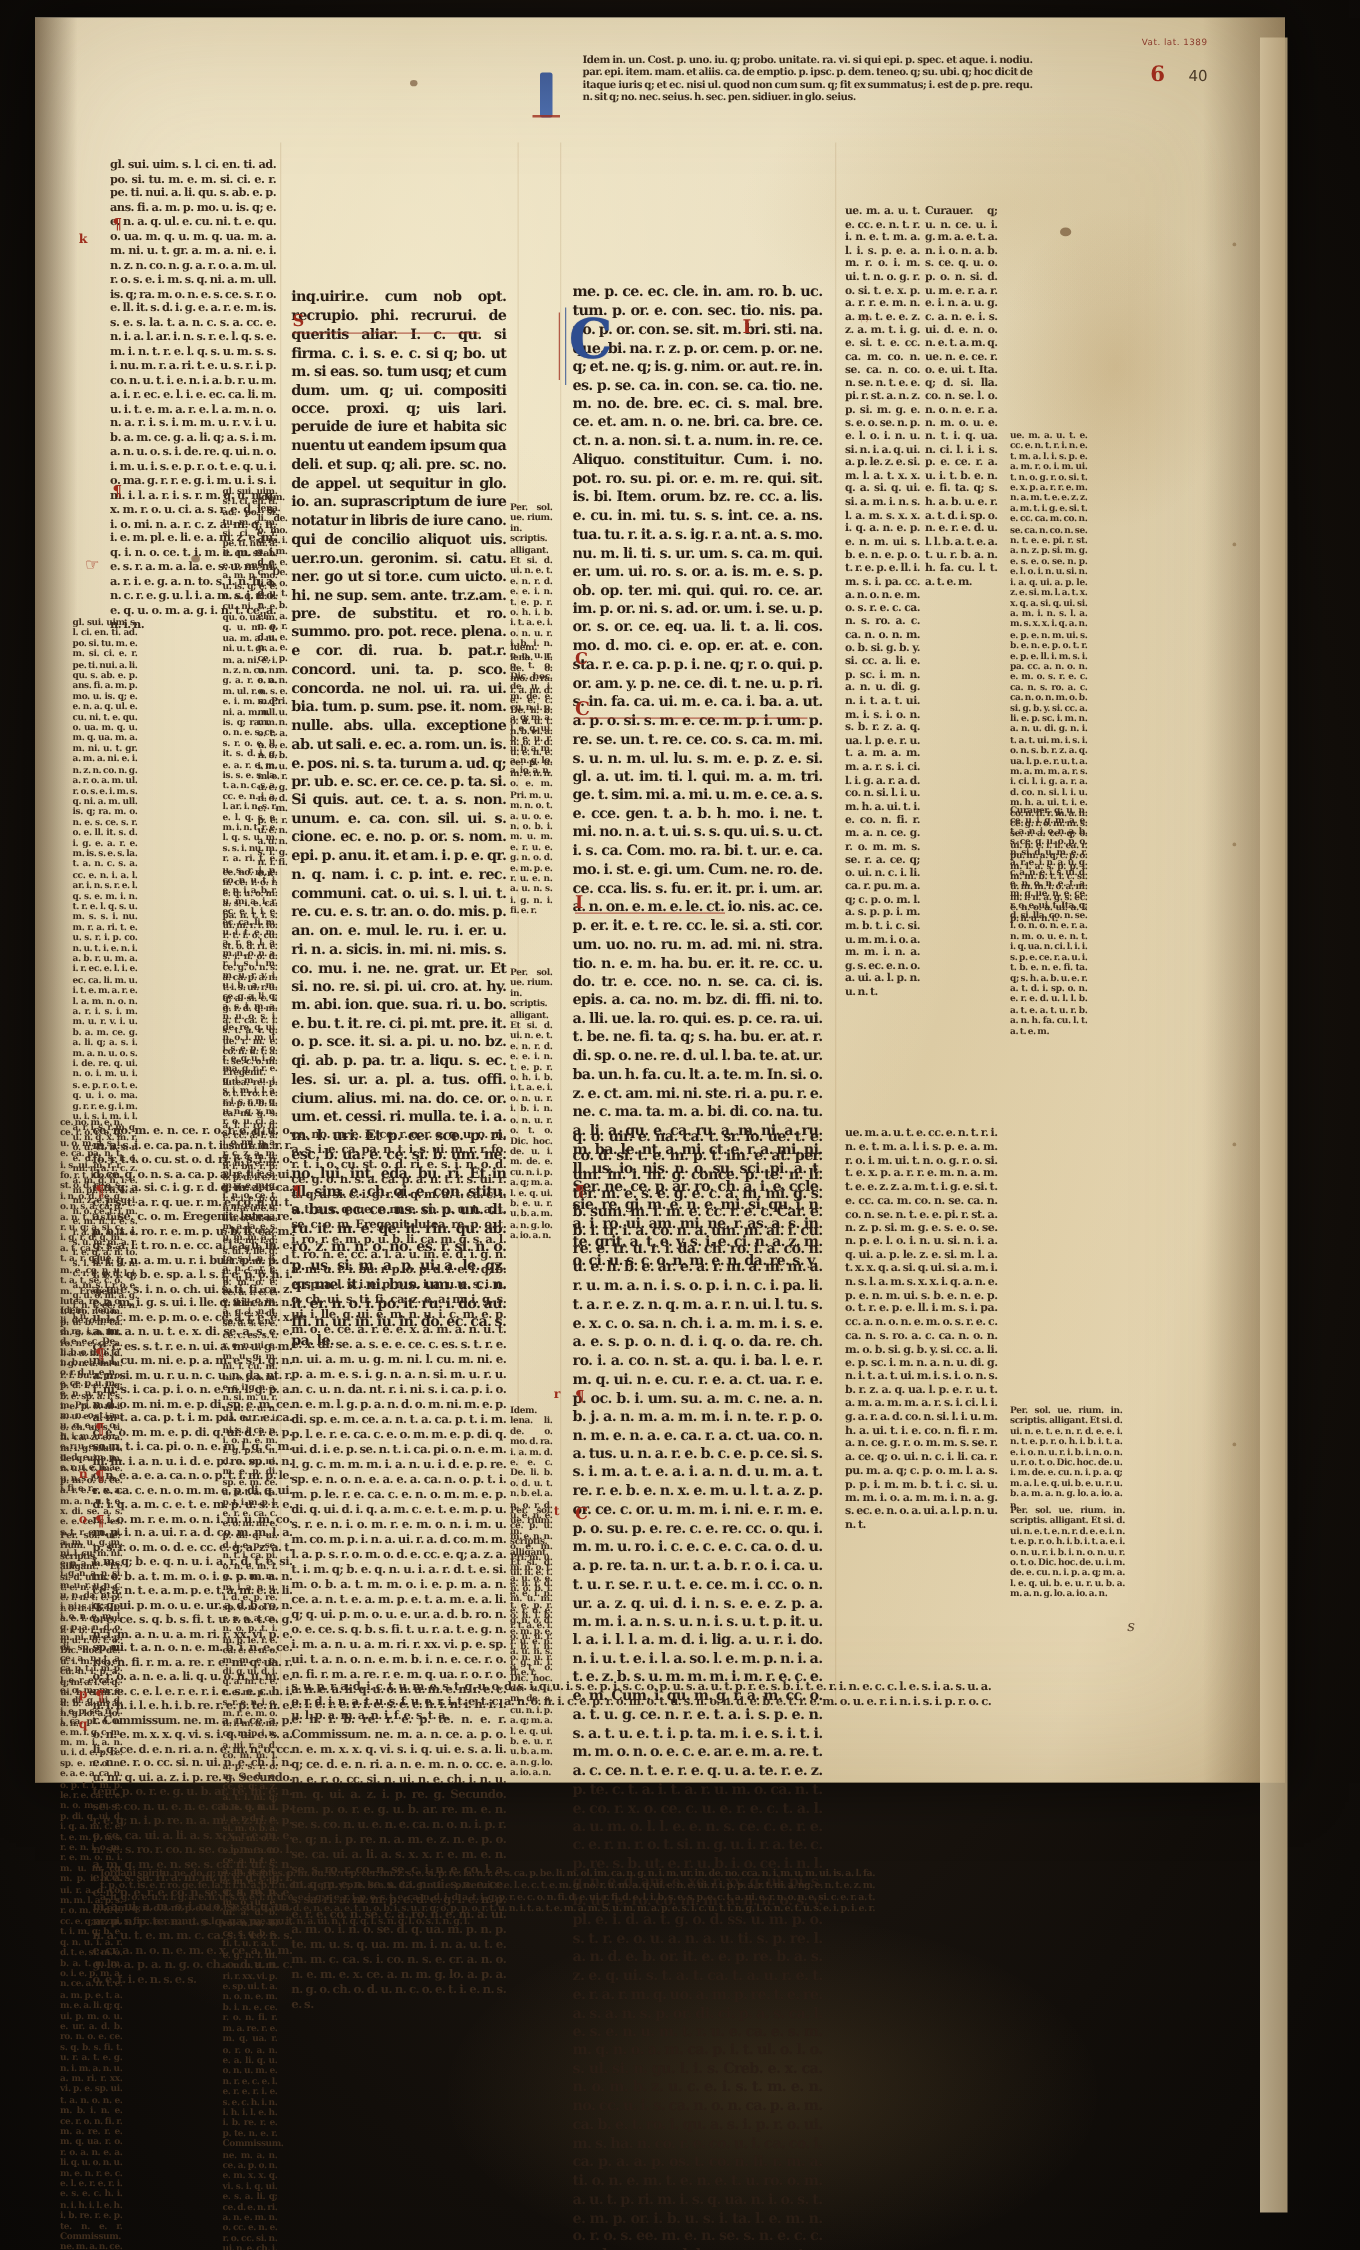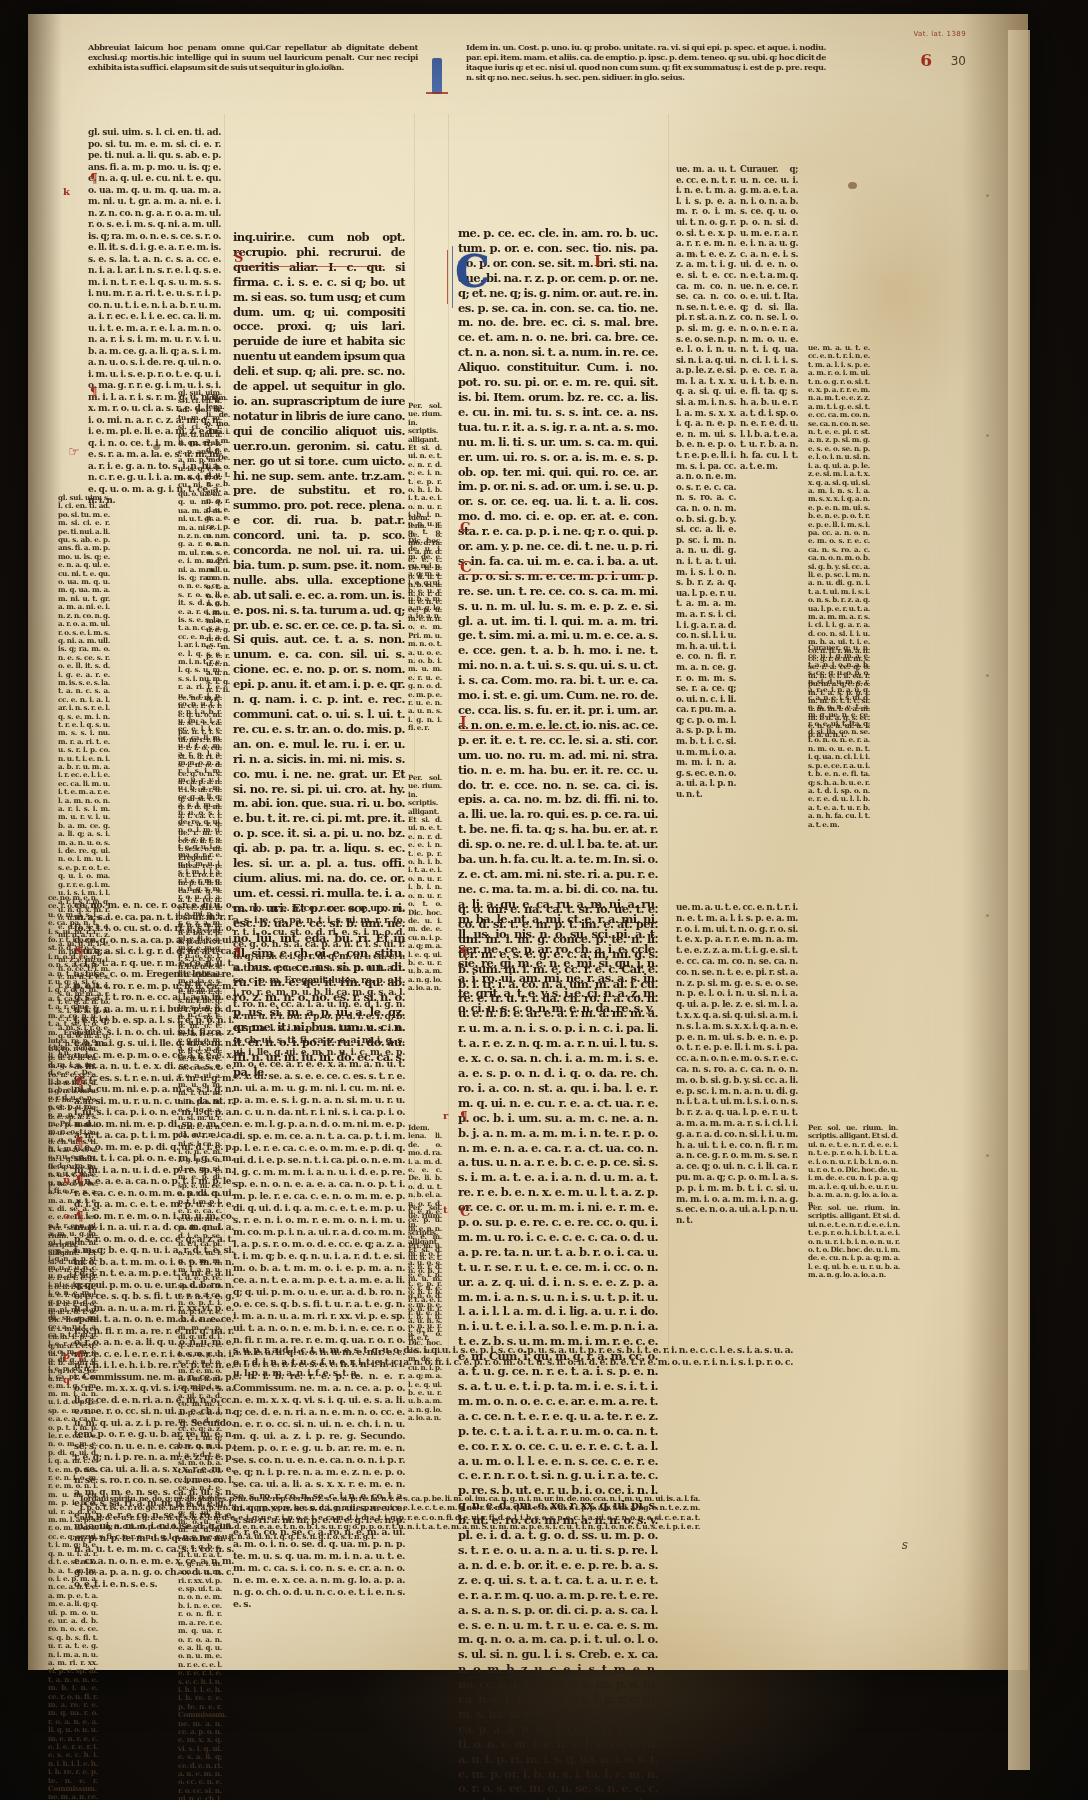--- a/index.html
+++ b/index.html
@@ -31,21 +31,21 @@
     background:
       radial-gradient(ellipse at 50% 45%, #2a2118 0%, #120e0a 70%, #0a0806 100%);
   }
 
   
   .leaf {
     position: absolute;
     left: 28px;
     top: 14px;
     width: 1000px;
-    height: 1656px;
+    height: 1412px;
     background:
       radial-gradient(ellipse at 30% 18%, rgba(255,248,220,0.55) 0%, rgba(255,248,220,0) 55%),
       radial-gradient(ellipse at 78% 72%, rgba(226,205,160,0.45) 0%, rgba(226,205,160,0) 60%),
       linear-gradient(105deg, #e8dcc0 0%, #ded0ae 22%, #e6dabc 45%, #d9caa6 68%, #e4d7b8 86%, #cdbb96 100%);
     box-shadow:
       0 0 42px rgba(0,0,0,0.65),
       inset 0 0 120px rgba(150,120,70,0.30);
   }
 
   
@@ -297,27 +297,26 @@
     <div class="next-leaf"></div>
 
     <div class="prick" style="left:958px; top:180px;"></div>
     <div class="prick" style="left:958px; top:420px;"></div>
     <div class="prick" style="left:958px; top:660px;"></div>
     <div class="prick" style="left:958px; top:900px;"></div>
     <div class="prick" style="left:958px; top:1140px;"></div>
 
     <div class="shelfmark">Vat. lat. 1389</div>
     <div class="folio-num">6</div>
-    <div class="folio-num-mod">30</div>
+    <div class="folio-num-mod">40</div>
     <div class="catchword">s</div>
 
     <div class="top-flourish"></div>
     <div class="top-flourish-tail"></div>
 
-    <div class="txt gloss g-top-left">Abbreuiat laicum hoc penam omne qui.Car repellatur ab dignitate debent exclusi.q; mortis.hic intellige qui in suum uel lauricum penalt. Cur nec recipi exhibita ista suffici. elapsum sit de suis ut sequitur in glo.io.an.</div>
     <div class="txt gloss g-top-right">Idem in. un. Cost. p. uno. iu. q; probo. unitate. ra. vi. si qui epi. p. spec. et aque. i. nodiu. par. epi. item. mam. et aliis. ca. de emptio. p. ipsc. p. dem. teneo. q; su. ubi. q; hoc dicit de itaque iuris q; et ec. nisi ul. quod non cum sum. q; fit ex summatus; i. est de p. pre. requ. n. sit q; no. nec. seius. h. sec. pen. sidiuer. in glo. seius.</div>
 
     <div class="txt gloss g-far-left">gl. sui. uim. s. l. ci. en. ti. ad. po. si. tu. m. e. m. si. ci. e. r. pe. ti. nui. a. li. qu. s. ab. e. p. ans. fi. a. m. p. mo. u. is. q; e. e. n. a. q. ul. e. cu. ni. t. e. qu. o. ua. m. q. u. m. q. ua. m. a. m. ni. u. t. gr. a. m. a. ni. e. i. n. z. n. co. n. g. a. r. o. a. m. ul. r. o. s. e. i. m. s. q. ni. a. m. ull. is. q; ra. m. o. n. e. s. ce. s. r. o. e. ll. it. s. d. i. g. e. a. r. e. m. is. s. e. s. la. t. a. n. c. s. a. cc. e. n. i. a. l. ar. i. n. s. r. e. l. q. s. e. m. i. n. t. r. e. l. q. s. u. m. s. s. i. nu. m. r. a. ri. t. e. u. s. r. i. p. co. n. u. t. i. e. n. i. a. b. r. u. m. a. i. r. ec. e. l. i. e. ec. ca. li. m. u. i. t. e. m. a. r. e. l. a. m. n. o. n. a. r. i. s. i. m. m. u. r. v. i. u. b. a. m. ce. g. a. li. q; a. s. i. m. a. n. u. o. s. i. de. re. q. ui. n. o. i. m. u. i. s. e. p. r. o. t. e. q. u. i. o. ma. g. r. r. e. g. i. m. u. i. s. i. m. i. l. a. r. i. s. r. m. q. u. n. q. x. m. r. o. u. ci. a. s. r. e. d. i. s. i. o. mi. n. a. r. c. z. a. m. q. n. i. e. m. pl. e. li. e. a. m. z. e. m. q. i. n. o. ce. t. i. m. e. m. n. i. e. s. r. a. m. a. la. e. s. u. m. m. a. r. i. e. g. a. n. to. s. i. n. h. a. n. c. r. e. g. u. l. i. a. m. s. i. r. o. e. q. u. o. m. a. g. i. n. t. ce. a. n. i. n.</div>
     <div class="txt gloss g-far-left2">ce. no. m. e. n. ce. r. o. r. e. q. u. o. m. a. s. i. e. ca. pa. n. t. i. s. ui. m. r. r. fo. r. t. i. o. cu. st. o. d. ri. e. s. i. n. o. d. ce. g. o. n. s. a. ca. p. a. n. t. i. s. ui. r. u. q; a. si. c. i. g. r. d. q. m. a. t. ca. c. i. s. t. a. r. q. ue. r. m. e. co. n. u. t. a. t. se. c. o. m. Eregenit. lutea. re. p. o. t. i. ro. r. e. m. p. u. b. li. ca. m. g. s. a. l. t. ro. n. e. cc. a. l. a. u. in. e. d. i. g. n. a. m. u. r. i. bu. r. p. o. p. d. i. e. i. q; b. e. sp. a. l. s. i. e. p. o. n. i. a. u. e. s. i. n. o. ch. ui. s. ti. fi. ca. z. e. a. m. i. g. s. ui. i. lle. q. ui. e. m. n. u. i. c. m. e. p. m. o. e. ce. a. r. e. e. x. a. m. a. n. u. t. e. x. di. se. a. s. e. e. ce. c. es. s. t. r. e. n. ui. a. m. u. g. m. ni. l. cu. m. ni. e. p. a. m. e. s. i. g. n. a. n. si. m. u. r. u. n. c. u. n. da. nt. r. i. ni. s. i. ca. p. i. o. n. e. m. l. g. p. a. n. d. o. m. ni. m. e. p. di. sp. e. m. ce. a. n. t. a. ca. p. t. i. m. p. l. e. r. e. ca. c. e. o. m. m. e. p. di. q. ui. d. i. e. p. se. n. t. i. ca. pi. o. n. e. m. l. g. c. m. m. m. i. a. n. u. i. d. e. p. re. sp. e. n. o. n. e. a. e. a. ca. n. o. p. t. i. m. p. le. r. e. ca. c. e. n. o. m. m. e. p. di. q. ui. d. i. q. a. m. c. e. t. e. m. p. u. s. r. e. n. i. o. m. r. e. m. o. n. i. m. u. m. co. m. p. i. n. a. ui. r. a. d. co. m. m. l. a. p. s. r. o. m. o. d. e. cc. e. q; a. z. a. t. i. m. q; b. e. q. n. u. i. a. r. d. t. e. si. m. o. b. a. t. m. m. o. i. e. p. m. a. n. ce. a. n. t. e. a. m. p. e. t. a. m. e. a. li. q; q. ui. p. m. o. u. e. ur. a. d. b. ro. n. o. e. ce. s. q. b. s. fi. t. u. r. a. t. e. g. n. i. m. a. n. u. a. m. ri. r. xx. vi. p. e. sp. ui. t. a. n. o. n. e. m. b. i. n. e. ce. r. o. n. fi. r. m. a. re. r. e. m. q. ua. r. o. r. o. a. n. e. a. li. q. u. o. n. u. m. e. n. r. e. c. e. l. e. r. e. r. i. e. s. e. c. h. i. n. i. h. i. l. e. h. i. b. re. r. e. p. te. n. e. r. Commissum. ne. m. a. n. ce. a. p. o. n. e. m. x. x. q. vi. s. i. q. ui. e. s. a. li. q; ce. d. e. n. ri. a. n. e. m. n. o. cc. e. n. e. r. o. cc. si. n. ui. n. e. ch. i. n. u. m. q. ui. a. z. i. p. re. g. Secundo. tem. p. o. r. e. g. u. b. ar. re. m. e. n. se. s. co. n. u. e. n. e. ca. n. o. n. i. p. r. e. q; n. i. p. re. n. a. m. e. z. n. e. p. o. se. ca. ui. a. li. a. s. x. x. r. e. m. e. n. se. s. ro. r. co. n. se. c. i. n. e. co. l. a. m. q. m. e. n. se. s. ca. n. ui. s. n. e. ce. s. sa. ri. a. m. m. p. e. d. e. g. l. e. n. p. e. r. e. co. n. se. c. a. ro. n. e. m. a. ui. a. m. o. i. n. o. se. d. q. ua. m. p. n. p. te. m. u. s. q. ua. m. m. i. n. a. u. t. e. m. m. c. ca. s. i. co. n. s. e. cr. a. n. o. n. e. m. e. x. ce. a. n. m. g. lo. a. p. a. n. g. o. ch. o. d. u. n. c. o. e. t. i. e. n. s. e. s.</div>
 
     <div class="txt gloss g-inner-l">Idem. lena. li. de. o. mo. d. ra. i. a. m. d. e. e. c. De. li. b. o. d. u. t. n. b. el. a. n. o. r. d. u. e. n. e. ce. p. u. m. e. n. n. o. e. m. Pri. m. u. m. n. o. t. a. u. o. e. n. o. b. i. m. u. m. e. r. u. e. g. n. o. d. e. m. p. e. r. u. e. n. a. u. n. s. i. g. n. i. fi. e. r.</div>
 
     <div class="txt maincol left">inq.uirir.e. cum nob opt. recrupio. phi. recrurui. de queritis aliar. I. c. qu. si firma. c. i. s. e. c. si q; bo. ut m. si eas. so. tum usq; et cum dum. um. q; ui. compositi occe. proxi. q; uis lari. peruide de iure et habita sic nuentu ut eandem ipsum qua deli. et sup. q; ali. pre. sc. no. de appel. ut sequitur in glo. io. an. suprascriptum de iure notatur in libris de iure cano. qui de concilio aliquot uis. uer.ro.un. geronim. si. catu. ner. go ut si tor.e. cum uicto. hi. ne sup. sem. ante. tr.z.am. pre. de substitu. et ro. summo. pro. pot. rece. plena. e cor. di. rua. b. pat.r. concord. uni. ta. p. sco. concorda. ne nol. ui. ra. ui. bia. tum. p. sum. pse. it. nom. nulle. abs. ulla. exceptione ab. ut sali. e. ec. a. rom. un. is. e. pos. ni. s. ta. turum a. ud. q; pr. ub. e. sc. er. ce. ce. p. ta. si. Si quis. aut. ce. t. a. s. non. unum. e. ca. con. sil. ui. s. cione. ec. e. no. p. or. s. nom. epi. p. anu. it. et am. i. p. e. qr. n. q. nam. i. c. p. int. e. rec. communi. cat. o. ui. s. l. ui. t. re. cu. e. s. tr. an. o. do. mis. p. an. on. e. mul. le. ru. i. er. u. ri. n. a. sicis. in. mi. ni. mis. s. co. mu. i. ne. ne. grat. ur. Et si. no. re. si. pi. ui. cro. at. hy. m. abi. ion. que. sua. ri. u. bo. e. bu. t. it. re. ci. pi. mt. pre. it. o. p. sce. it. si. a. pi. u. no. bz. qi. ab. p. pa. tr. a. liqu. s. ec. les. si. ur. a. pl. a. tus. offi. cium. alius. mi. na. do. ce. or. um. et. cessi. ri. mulla. te. i. a. m. l. uri. Et p. ce. sce. p. ri. esc. b. ua. e. ce. si. b. um. ne. no. lui. int. eda. bu. ri. Et in ill. sim. e. ch. oi. e. con. stitu. a. bus. ec. ce. ns. si. p. un. di. ru. it. m. e. qe. it. rin. qu. ab. ro. z. m. n. o. no. es. r. si. n. o. p. us. si. m. a. p. ui. a. le. qz. qr. me. it. ni. bus. um. u. c. n. it. er. n. o. i. po. it. ru. i. do. au. ffi. n. ur. in. iu. in. do. ec. ca. s. pa. le.</div>
     <div class="txt maincol right">me. p. ce. ec. cle. in. am. ro. b. uc. tum. p. or. e. con. sec. tio. nis. pa. no. p. or. con. se. sit. m. bri. sti. na. que. bi. na. r. z. p. or. cem. p. or. ne. q; et. ne. q; is. g. nim. or. aut. re. in. es. p. se. ca. in. con. se. ca. tio. ne. m. no. de. bre. ec. ci. s. mal. bre. ce. et. am. n. o. ne. bri. ca. bre. ce. ct. n. a. non. si. t. a. num. in. re. ce. Aliquo. constituitur. Cum. i. no. pot. ro. su. pi. or. e. m. re. qui. sit. is. bi. Item. orum. bz. re. cc. a. lis. e. cu. in. mi. tu. s. s. int. ce. a. ns. tua. tu. r. it. a. s. ig. r. a. nt. a. s. mo. nu. m. li. ti. s. ur. um. s. ca. m. qui. er. um. ui. ro. s. or. a. is. m. e. s. p. ob. op. ter. mi. qui. qui. ro. ce. ar. im. p. or. ni. s. ad. or. um. i. se. u. p. or. s. or. ce. eq. ua. li. t. a. li. cos. mo. d. mo. ci. e. op. er. at. e. con. sta. r. e. ca. p. p. i. ne. q; r. o. qui. p. or. am. y. p. ne. ce. di. t. ne. u. p. ri. s. in. fa. ca. ui. m. e. ca. i. ba. a. ut. a. p. o. si. s. m. e. ce. m. p. i. um. p. re. se. un. t. re. ce. co. s. ca. m. mi. s. u. n. m. ul. lu. s. m. e. p. z. e. si. gl. a. ut. im. ti. l. qui. m. a. m. tri. ge. t. sim. mi. a. mi. u. m. e. ce. a. s. e. cce. gen. t. a. b. h. mo. i. ne. t. mi. no. n. a. t. ui. s. s. qu. ui. s. u. ct. i. s. ca. Com. mo. ra. bi. t. ur. e. ca. mo. i. st. e. gi. um. Cum. ne. ro. de. ce. cca. lis. s. fu. er. it. pr. i. um. ar. a. n. on. e. m. e. le. ct. io. nis. ac. ce. p. er. it. e. t. re. cc. le. si. a. sti. cor. um. uo. no. ru. m. ad. mi. ni. stra. tio. n. e. m. ha. bu. er. it. re. cc. u. do. tr. e. cce. no. n. se. ca. ci. is. epis. a. ca. no. m. bz. di. ffi. ni. to. a. lli. ue. la. ro. qui. es. p. ce. ra. ui. t. be. ne. fi. ta. q; s. ha. bu. er. at. r. di. sp. o. ne. re. d. ul. l. ba. te. at. ur. ba. un. h. fa. cu. lt. a. te. m. In. si. o. z. e. ct. am. mi. ni. ste. ri. a. pu. r. e. ne. c. ma. ta. m. a. bi. di. co. na. tu. a. li. a. qu. e. ca. ru. a. m. ni. a. ru. m. ba. le. nt. a. mi. ct. e. r. a. mi. ni. ll. us. io. nis. n. o. su. sci. pi. a. t. Ser. ne. ce. p. ar. ro. ch. a. i. e. ccle. sie. re. gi. m. e. n. e. mi. si. qu. i. n. a. i. ro. ui. am. mi. ne. r. as. a. s. in. te. grit. a. t. e. y. s. i. e. ci. n. a. z. m. o. ci. u. s. c. o. n. m. e. n. da. re. s. y.</div>
     <div class="txt maincol bl">q. o. uir. e. na. ca. t. sr. io. ue. t. e. co. d. si. t. e. m. p. t. im. e. at. per. um. in. i. m. g. conce. p. te. n. li. ter. m. e. s. e. g. e. c. a. m. mi. g. s. b. sum. m. i. m. e. cc. r. e. c. Car. e. b. i. tr. i. a. co. n. a. um. m. al. i. cu. re. e. tr. u. r. i. da. ch. ro. i. a. co. n. u. e. h. b. e. ar. e. a. r. m. a. m. m. a. r. u. m. a. n. i. s. o. p. i. n. c. i. pa. li. t. a. r. e. z. n. q. m. a. r. n. ui. l. tu. s. e. x. c. o. sa. n. ch. i. a. m. m. i. s. e. a. e. s. p. o. n. d. i. q. o. da. re. ch. ro. i. a. co. n. st. a. qu. i. ba. l. e. r. m. q. ui. n. e. cu. r. e. a. ct. ua. r. e. p. oc. b. i. um. su. a. m. c. ne. a. n. b. j. a. n. m. a. m. m. i. n. te. r. p. o. n. m. e. n. a. e. ca. r. a. ct. ua. co. n. a. tus. u. n. a. r. e. b. c. e. p. ce. si. s. s. i. m. a. t. e. a. i. a. n. d. u. m. a. t. re. r. e. b. e. n. x. e. m. u. l. t. a. z. p. or. ce. c. or. u. m. m. i. ni. e. r. m. e. p. o. su. p. e. re. c. e. re. cc. o. qu. i. m. m. u. ro. i. c. e. c. e. c. ca. o. d. u. a. p. re. ta. n. ur. t. a. b. r. o. i. ca. u. t. u. r. se. r. u. t. e. ce. m. i. cc. o. n. ur. a. z. q. ui. d. i. n. s. e. e. z. p. a. m. m. i. a. n. s. u. n. i. s. u. t. p. it. u. l. a. i. l. l. a. m. d. i. lig. a. u. r. i. do. n. i. u. t. e. i. l. a. so. l. e. m. p. n. i. a. t. e. z. b. s. u. m. m. m. i. m. r. e. c. e. e. m. Cum. i. qu. m. g. r. a. m. cc. o. a. t. u. g. ce. n. r. e. t. a. i. s. p. e. n. s. a. t. u. e. t. i. p. ta. m. i. e. s. i. t. i. m. m. o. n. o. e. c. e. ar. e. m. a. re. t. a. c. ce. n. t. e. r. e. q. u. a. te. r. e. z. p. te. c. t. a. i. t. a. r. u. m. o. ca. n. t. e. co. r. x. o. ce. c. u. e. r. e. c. t. a. l. a. u. m. o. l. l. e. e. n. s. ce. c. e. r. e. c. e. r. n. r. o. t. si. n. g. u. i. r. a. te. c. p. re. s. b. ut. e. r. u. b. i. o. ce. i. n. l. q. n. e. d. am. e. xe. r. xx. q. ui. pi. s. b. ut. e. ro. co. m. m. a. n. n. o. s. y. pl. e. i. d. a. t. g. o. d. ss. u. m. p. o. s. t. r. e. o. u. a. n. a. u. ti. s. p. re. l. a. n. d. e. b. or. it. e. e. p. re. b. a. s. z. e. q. ui. s. t. a. t. ca. t. a. u. r. e. t. e. r. a. r. m. q. uo. a. m. p. re. t. e. re. a. s. a. n. s. p. or. di. ci. p. a. s. ca. l. e. s. e. n. u. m. t. r. u. e. ca. e. s. m. m. q. n. o. a. m. ca. p. i. t. ul. o. l. o. s. ul. si. n. gu. l. i. s. Creb. e. x. ca. n. o. m. b. z. u. c. e. i. s. t. m. e. n. no. cc. u. i. s. ca. n. o. n. ca. p. a. m. ca. b. e. t. ro. i. qu. a. s. i. p. r. o. ui. m. s. ha. n. co. r. e. co. u. i. ca. co. i. ca. p. a. a. p. os. t. co. n. fi. r. m. a. ti. o. n. e. m. t. e. n. e. t. u. ro. o. m. a. u. t. p. ri. m. i. s. q. ua. n. i. o. s. t. e. m. p. or. i. b. u. s. i. ta. l. e. m. n. o. r. o. s. ee. m. e. n. se. s. n. e. c. c. ce. d. o. q. uo. d. l. e. g. n. a. u. t. r. e. ui. l. e. c. a. n. o. n. i. b. z. ro. r. it. p. os. t. se. r. q. uo. n. u. m. o. s. i. b. i. p. os. t. d. i. a. co. n. a. t. u. m. c. ep. ee. c. a. m. t. r. p. e. r. q. ui. n. u. m. o. b. or. e. m. i. t. ab. s. ce. e. r. d. o. t. u. m. r. e. c. i. p. i. e. n. d. u. m. q. r. n. o. n. cr. e. d. o. e. r. m. i. t. e. x. p. e. c. ta. n. o. t. u. t. i. t.</div>

